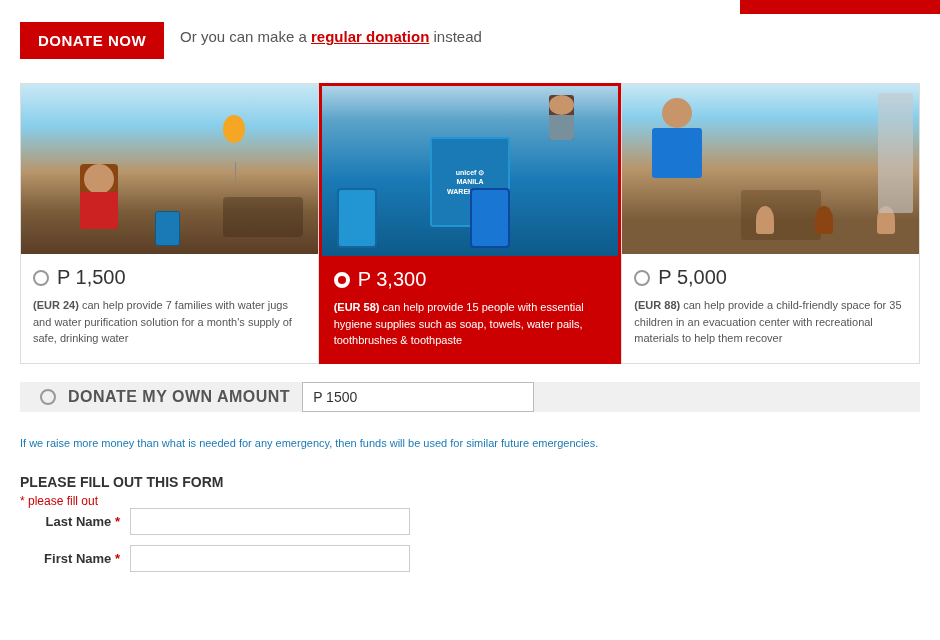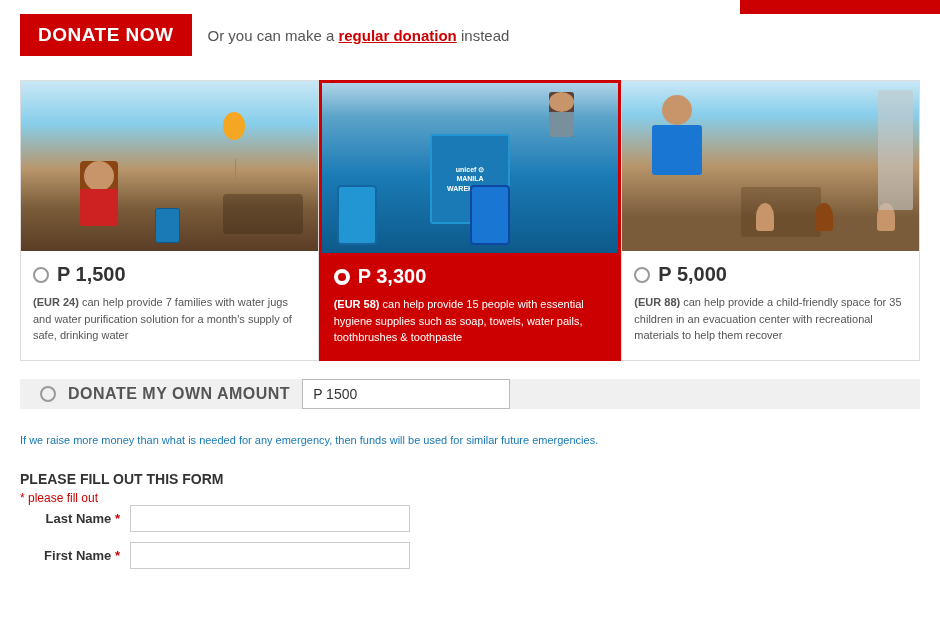--- a/index.html
+++ b/index.html
@@ -1,44 +1,44 @@
 <!DOCTYPE html>
 <html><head>
   <meta charset="utf-8">
   <style>
     * { box-sizing: border-box; margin: 0; padding: 0; }
     body { font-family: Arial, sans-serif; font-size: 13px; background: #fff; color: #333; width: 940px; }
 
     
     .top-bar { display: flex; align-items: center; padding: 14px 20px; gap: 16px; }
-    .donate-now-btn { background: #cc0000; color: #fff; font-weight: bold; font-size: 19px; padding: 10px 18px; border: none; cursor: pointer; letter-spacing: 0.5px; }
+    .donate-now-btn { background: #cc0000; color: #fff; font-weight: bold; font-size: 15px; padding: 10px 18px; border: none; cursor: pointer; letter-spacing: 0.5px; margin-top: 8px; }
     .top-bar-text { font-size: 15px; color: #555; }
     .top-bar-text a { color: #cc0000; font-weight: bold; text-decoration: underline; }
 
     
     .cards-section { display: flex; padding: 0 20px; gap: 0; margin-top: 10px; }
     .card { flex: 1; border: 1px solid #ddd; overflow: hidden; }
     .card.selected { border: 3px solid #cc0000; }
 
     .card-body { padding: 12px; }
     .card-body.selected-body { background: #cc0000; color: #fff; }
     .price-row { display: flex; align-items: center; gap: 8px; margin-bottom: 8px; }
     .radio-circle { width: 16px; height: 16px; border-radius: 50%; border: 2px solid #999; display: inline-block; flex-shrink: 0; }
     .radio-circle.selected-radio { border: 2px solid #fff; background: #fff; position: relative; }
     .radio-circle.selected-radio::after { content: ''; position: absolute; width: 8px; height: 8px; background: #cc0000; border-radius: 50%; top: 2px; left: 2px; }
-    .price-label { font-size: 20px; font-weight: bold; color: #333; }
+    .price-label { font-size: 20px; font-weight: normal; color: #333; }
     .price-label.white { color: #fff; }
     .card-desc { font-size: 11px; color: #555; line-height: 1.5; }
     .card-desc.white { color: #fff; }
 
     
     .own-amount-section { margin: 18px 20px 0; background: #f0f0f0; padding: 0 20px; display: flex; align-items: center; gap: 12px; }
     .own-amount-radio { width: 16px; height: 16px; border-radius: 50%; border: 2px solid #999; display: inline-block; flex-shrink: 0; }
     .own-amount-label { font-size: 16px; font-weight: bold; color: #555; letter-spacing: 0.5px; text-transform: uppercase; }
-    .own-amount-input { border: 1px solid #bbb; padding: 6px 10px; font-size: 14px; width: 208px; color: #333; }
+    .own-amount-input { border: 1px solid #bbb; padding: 6px 10px; font-size: 14px; width: 232px; color: #333; }
 
     
     .fund-info { margin: 25px 20px; font-size: 11px; color: #1a7ab5; }
 
     
     .form-section { margin: 14px 20px; }
     .form-title { font-size: 14px; font-weight: bold; color: #333; text-transform: uppercase; margin-bottom: 4px; }
     .form-error { font-size: 12px; color: #cc0000; margin-bottom: 0; }
     .form-row { display: flex; align-items: center; margin-bottom: 10px; gap: 10px; }
     .form-label { font-size: 13px; font-weight: bold; color: #333; width: 100px; text-align: right; }

